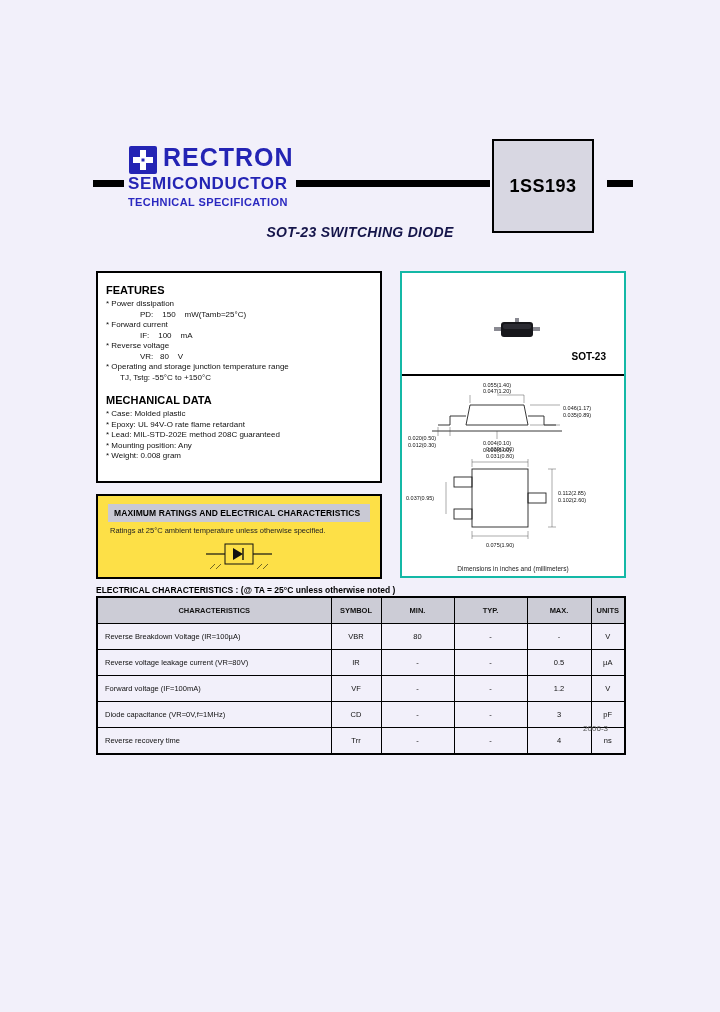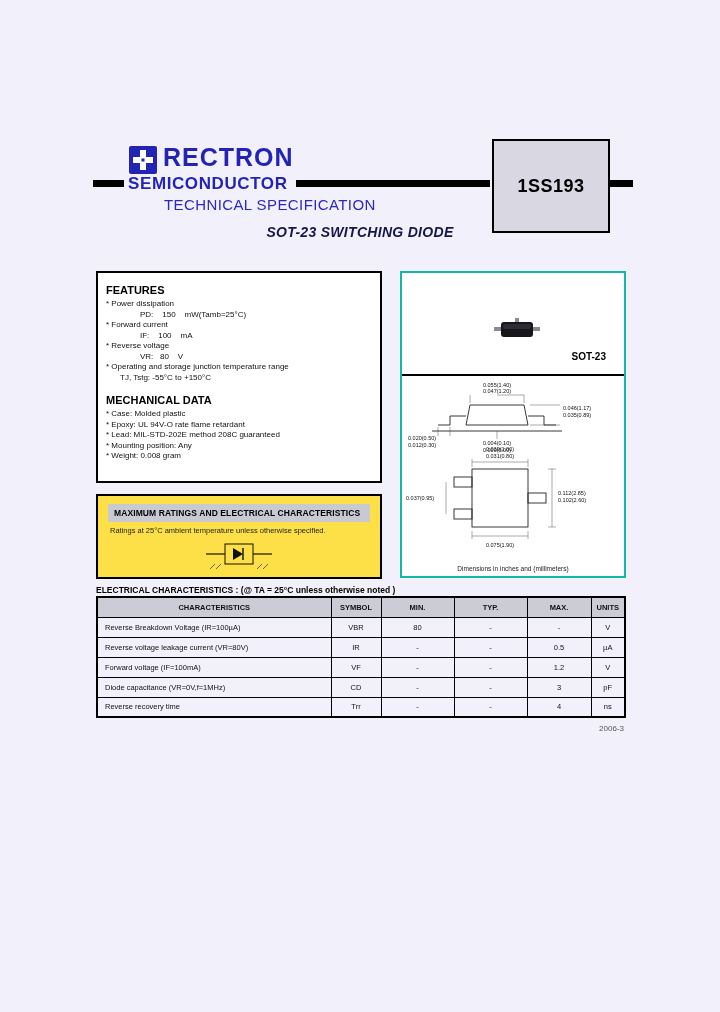--- a/index.html
+++ b/index.html
@@ -18,28 +18,28 @@
   .brand-name {
     left:163px; top:143px;
     font-size:25px; font-weight:bold; color:#2424b4; letter-spacing:1px;text-align:right;
   }
   .brand-division {
     left:128px; top:174px;
     font-size:17px; font-weight:bold; color:#2424b4; letter-spacing:0.6px;
   }
   .brand-tagline {
     left:128px; top:196px;
-    font-size:15px; font-weight:normal; color:#2a28c0; letter-spacing:0.4px;margin-left:36px;
+    font-size:11px; font-weight:bold; color:#2a28c0; letter-spacing:0.4px;
   }
   .bar { background:#000; height:7px; top:180px; }
   .bar-a { left:93px;  width:31px; }
   .bar-b { left:296px; width:194px; }
   .bar-c { left:607px; width:26px; }
   .part-box {
-    left:492px; top:139px; width:118px; height:94px;
+    left:492px; top:139px; width:102px; height:94px;
     background:#d8d7e2; border:2px solid #000;
     display:flex; align-items:center; justify-content:center;
   }
   .part-box span { font-size:18px; font-weight:bold; color:#000; letter-spacing:0.5px; }
 
   .doc-title {
     left:0; top:224px; width:720px; text-align:center;
     font-size:14px; font-weight:bold; font-style:italic; color:#15154a;
     letter-spacing:0.3px;
   }
@@ -86,27 +86,27 @@
   .elec-heading {
     left:96px; top:585px; font-size:8.5px; font-weight:bold; color:#000;
   }
   .elec-table {
     left:96px; top:596px; width:528px;
     border-collapse:collapse; border:2px solid #000;
     table-layout:fixed;
   }
   .elec-table th, .elec-table td {
     border:1px solid #000; font-size:7.5px; height:20px;
-    text-align:center; vertical-align:middle; padding:1px 3px;
+    text-align:center; vertical-align:middle; padding:8px 3px;
   }
   .elec-table th { background:#ccccd6; font-weight:bold; }
   .elec-table td.cleft { text-align:left; padding-left:7px; }
 
   .doc-code {
-    left:96px; top:724px; width:528px; text-align:right;
+    left:80px; top:724px; width:528px; text-align:right;
     font-size:8px; color:#555;
   }
 
   svg text { font-family:"Liberation Sans", sans-serif; }
 </style>
 </head>
 <body>
 
 <div class="page">
 

